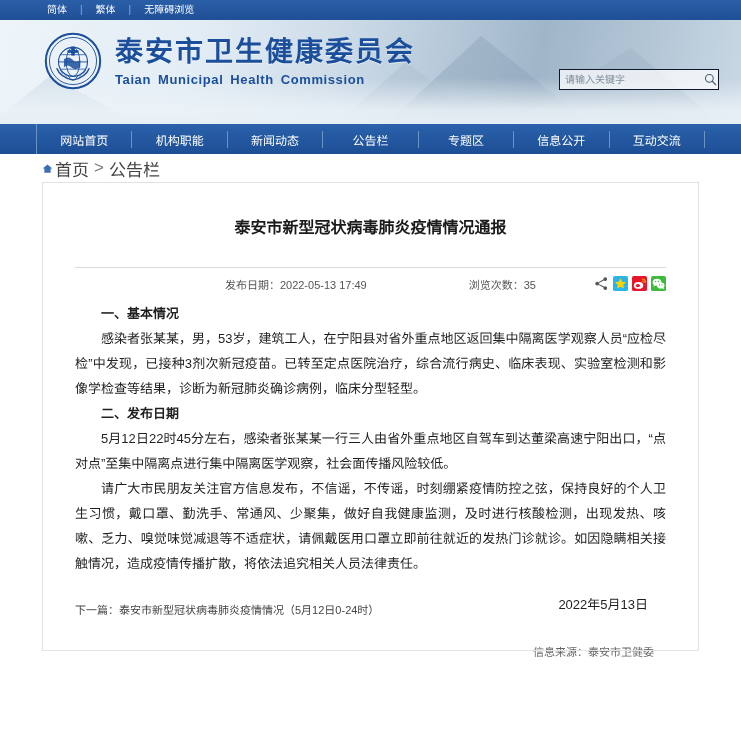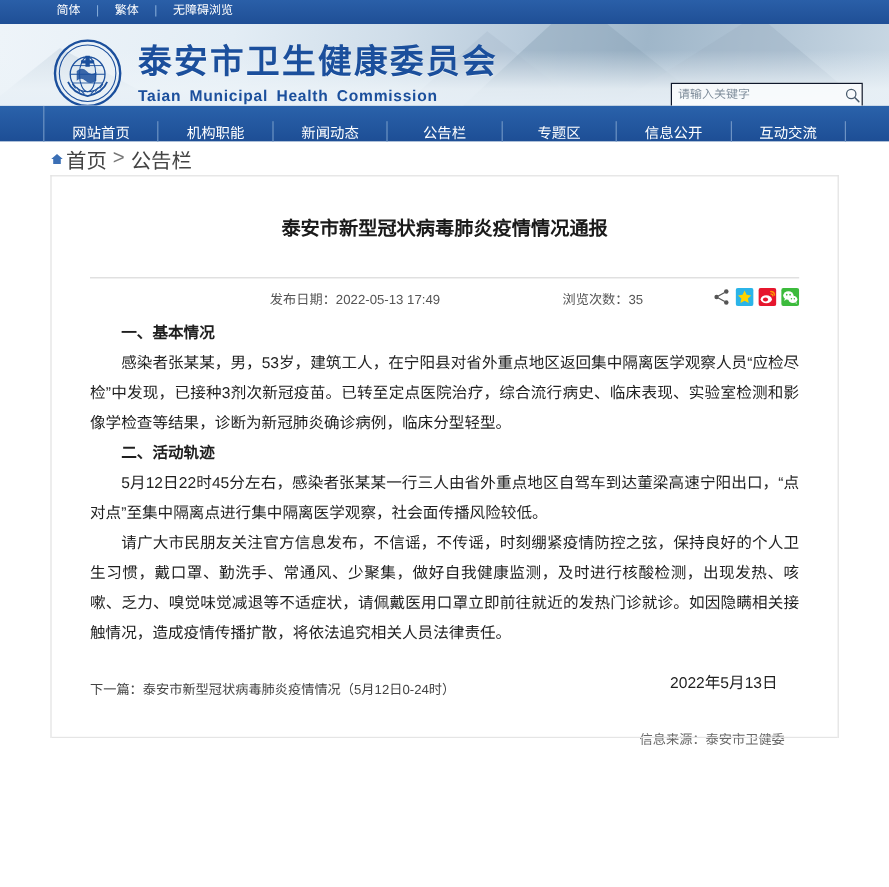--- a/index.html
+++ b/index.html
@@ -30,21 +30,21 @@
   }
   .topbar .tsep {
     color:#8ab0dc;
     font-size:10px;
     line-height:20px;
   }
 
   
   .banner {
     position:relative;
-    height:68px;
+    height:104px;
     overflow:hidden;
     background:#c7d7e6;
   }
   .banner-bg {
     position:absolute; inset:0;
     background:
       linear-gradient(100deg, #eef4f9 0%, #e3edf5 26%, #cfdde9 44%, #b9cbdb 58%, #9fb6c9 72%, #b3c6d6 86%, #c9d8e4 100%);
   }
   
   .mtn { position:absolute; bottom:0; opacity:.55; }
@@ -148,21 +148,21 @@
   .mainnav {
     height:30px;
     background:linear-gradient(to bottom,#2a62ab,#1d4e95);
     display:flex;
     align-items:stretch;
     padding:0 36px;
   }
   .mainnav .navlist {
     display:flex;
     flex:1;
-    align-items:flex-end;
+    align-items:center;
     border-left:1px solid #6d93c4;
   }
   .mainnav a {
     flex:1;
     color:#ffffff;
     font-size:12px;
     text-decoration:none;
     display:flex;
     align-items:center;
     justify-content:center;
@@ -383,21 +383,21 @@
         <circle cx="7.9" cy="5.9" r=".75" fill="#3cbb3c"></circle>
         <circle cx="9.1" cy="9.5" r=".65" fill="#3cbb3c"></circle>
         <circle cx="11.7" cy="9.5" r=".65" fill="#3cbb3c"></circle>
       </svg>
     </span>
   </div>
 
   <div class="body">
     <p class="sec">一、基本情况</p>
     <p>感染者张某某，男，53岁，建筑工人，在宁阳县对省外重点地区返回集中隔离医学观察人员“应检尽检”中发现，已接种3剂次新冠疫苗。已转至定点医院治疗，综合流行病史、临床表现、实验室检测和影像学检查等结果，诊断为新冠肺炎确诊病例，临床分型轻型。</p>
-    <p class="sec">二、活动轨迹</p>
+    <p class="sec">二、发布日期</p>
     <p>5月12日22时45分左右，感染者张某某一行三人由省外重点地区自驾车到达董梁高速宁阳出口，“点对点”至集中隔离点进行集中隔离医学观察，社会面传播风险较低。</p>
     <p>请广大市民朋友关注官方信息发布，不信谣，不传谣，时刻绷紧疫情防控之弦，保持良好的个人卫生习惯，戴口罩、勤洗手、常通风、少聚集，做好自我健康监测，及时进行核酸检测，出现发热、咳嗽、乏力、嗅觉味觉减退等不适症状，请佩戴医用口罩立即前往就近的发热门诊就诊。如因隐瞒相关接触情况，造成疫情传播扩散，将依法追究相关人员法律责任。</p>
   </div>
 
   <div class="sign">2022年5月13日</div>
 
   <div class="source"><span>信息来源：</span><span>泰安市卫健委</span></div>
 
   <div class="nextwrap">
     <span>下一篇：</span><a href="#">泰安市新型冠状病毒肺炎疫情情况（5月12日0-24时）</a>

